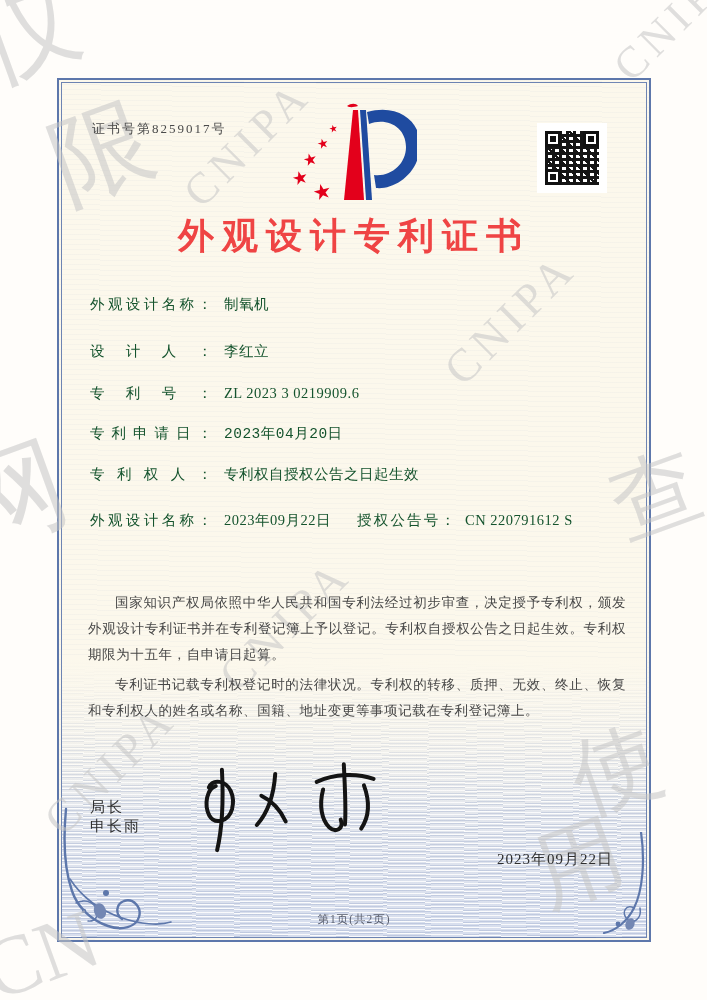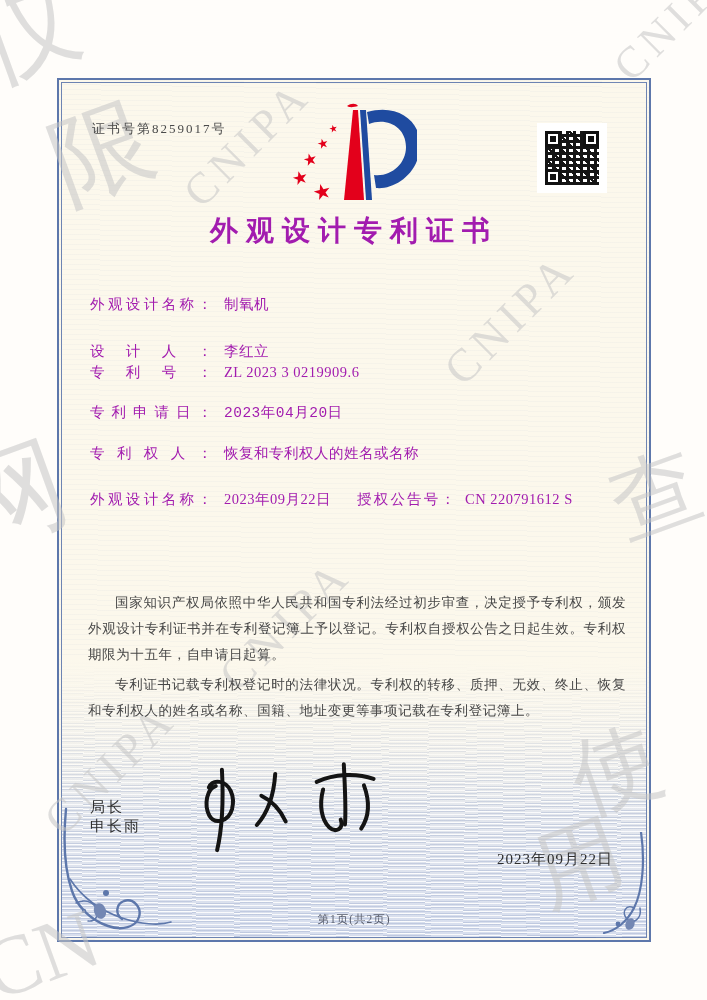--- a/index.html
+++ b/index.html
@@ -61,28 +61,28 @@
       repeating-linear-gradient(90deg,#151515 0 3px,transparent 3px 7px),
       repeating-linear-gradient(0deg,#151515 0 3px,transparent 3px 6px),
       repeating-linear-gradient(45deg,#151515 0 2px,transparent 2px 9px);}
   .finder{position:absolute;width:10px;height:10px;border:3px solid #111;background:#fff;}
   .finder::after{content:"";position:absolute;left:2px;top:2px;width:6px;height:6px;background:#111;}
   .f-tl{left:8px;top:8px;}
   .f-tr{left:46px;top:8px;}
   .f-bl{left:8px;top:46px;}
 
   .title{position:absolute;left:0;right:0;top:132px;margin:0;text-align:center;
-         font-size:28px;font-weight:bold;letter-spacing:8px;color:#a21caf;}
-
-  
-  .fields{position:absolute;left:31px;top:214px;width:540px;font-size:14.5px;color:#a21caf;}
+         font-size:36px;font-weight:bold;letter-spacing:8px;color:#ef4444;}
+
+  
+  .fields{position:absolute;left:31px;top:214px;width:540px;font-size:14.5px;color:#14532d;}
   .row{line-height:21px;white-space:nowrap;}
   .row .lbl{display:inline-block;width:122px;text-align:justify;text-align-last:justify;vertical-align:top;}
   .row .val{display:inline-block;margin-left:12px;letter-spacing:.5px;}
-  .r1{margin-bottom:26px;} .r2{} .r3{margin-bottom:20px;}
+  .r1{margin-bottom:26px;} .r2{margin-bottom:21px;} .r3{margin-bottom:20px;}
   .r4{margin-bottom:19px;font-family:Liberation Mono, monospace;} .r5{margin-bottom:25px;} .r6{margin-bottom:19px;}
   .row-double .val{width:133px;}
   .row-double .lbl2{display:inline-block;width:98px;text-align:justify;text-align-last:justify;}
   .row-double .val2{display:inline-block;margin-left:10px;letter-spacing:.5px;}
 
   
   .paras{position:absolute;left:29px;top:510px;width:538px;font-size:13.5px;color:#474747;
          letter-spacing:.6px;}
   .paras p{margin:0 0 4px 0;line-height:26px;text-indent:2em;text-align:justify;}
 
@@ -162,21 +162,21 @@
         <div class="row r2">
           <span class="lbl">设计人：</span><span class="val">李红立</span>
         </div>
         <div class="row r3">
           <span class="lbl">专利号：</span><span class="val">ZL 2023 3 0219909.6</span>
         </div>
         <div class="row r4">
           <span class="lbl">专利申请日：</span><span class="val">2023年04月20日</span>
         </div>
         <div class="row r5">
-          <span class="lbl">专利权人：</span><span class="val">恢复和专利权人的姓名或名称</span>
+          <span class="lbl">专利权人：</span><span class="val">专利权自授权公告之日起生效</span>
         </div>
         <div class="row row-double">
           <span class="lbl">外观设计名称：</span><span class="val">2023年09月22日</span><span class="lbl2">授权公告号：</span><span class="val2">CN 220791612 S</span>
         </div>
       </div>
 
       <div class="paras">
         <p>国家知识产权局依照中华人民共和国专利法经过初步审查，决定授予专利权，颁发外观设计专利证书并在专利登记簿上予以登记。专利权自授权公告之日起生效。专利权期限为十五年，自申请日起算。</p>
         <p>专利证书记载专利权登记时的法律状况。专利权的转移、质押、无效、终止、恢复和专利权人的姓名或名称、国籍、地址变更等事项记载在专利登记簿上。</p>
       </div>

